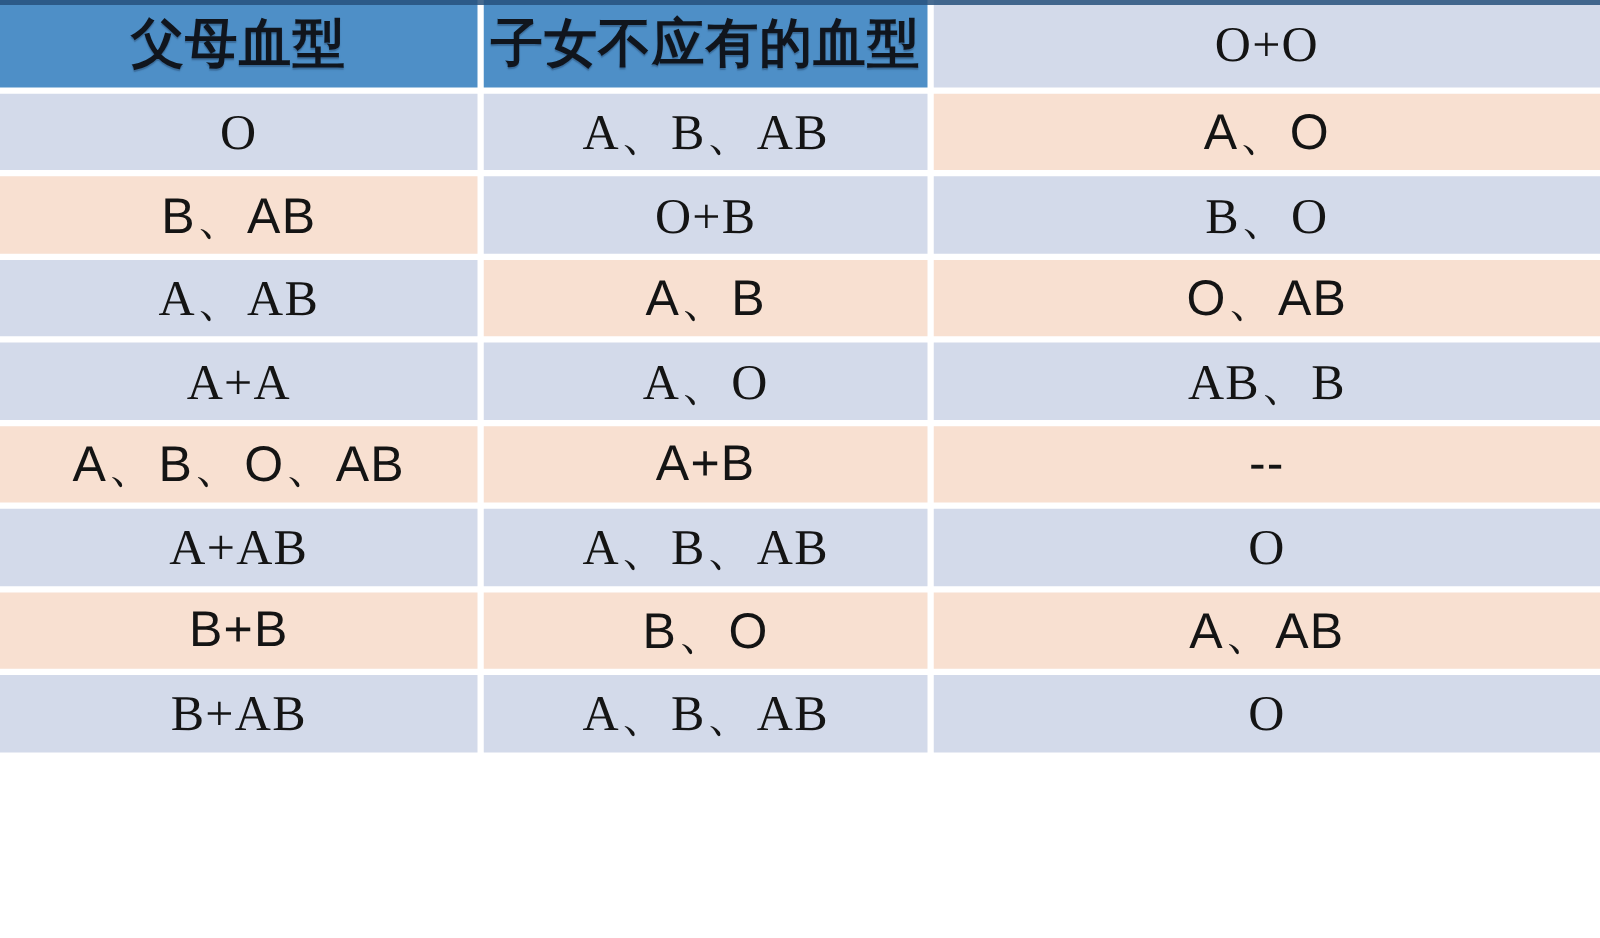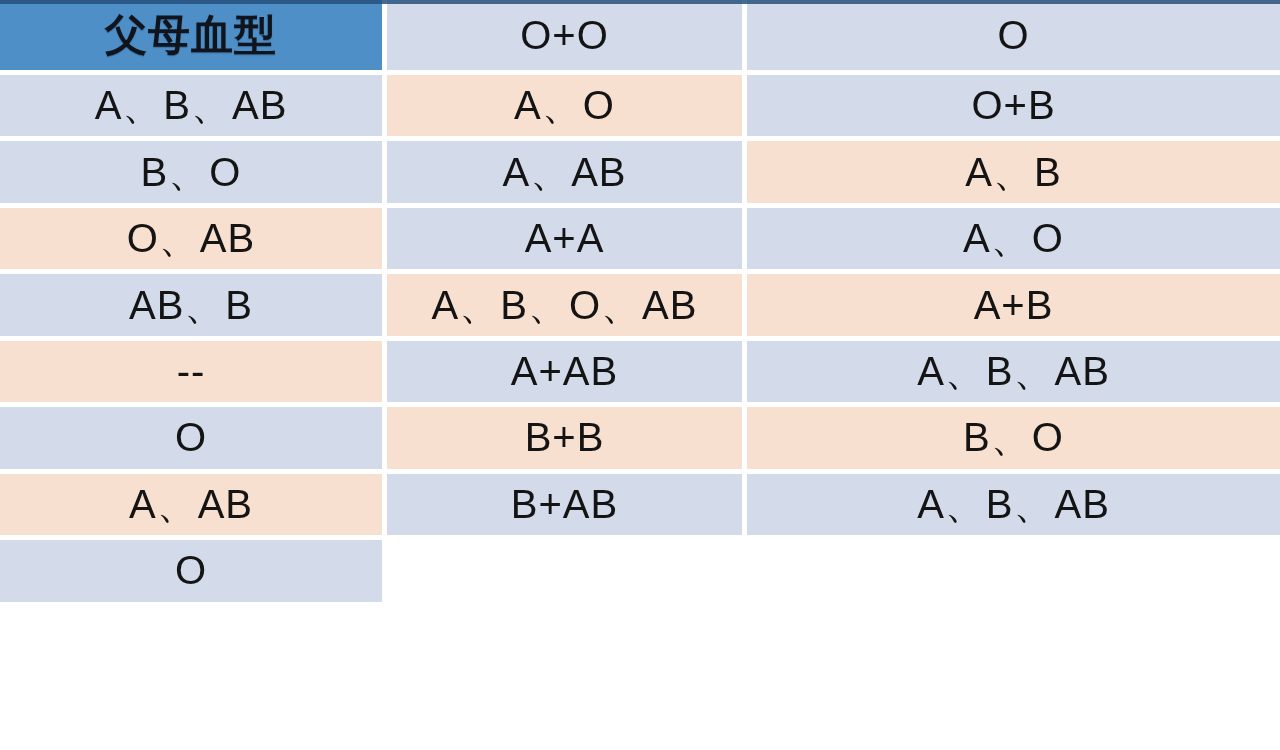--- a/index.html
+++ b/index.html
@@ -42,35 +42,37 @@
     letter-spacing: 1px;
     white-space: nowrap;
   }
   .th {
     background: var(--header-bg, #4e8fc7);
     font-weight: bold;
     font-size: 42px;
     color: var(--header-text, #10151d);
     text-shadow: 0 1px 1px rgba(20,40,70,0.35);
   }
-  .row-blue  { background: var(--row-blue, #d3daea); }
+  .row-blue  { background: var(--row-blue, #d3daea); font-family: Liberation Serif, serif; }
   .row-peach { background: var(--row-peach, #f8e0d1); }
 </style>
 </head>
 <body>
 
 <div class="page">
   <div class="top-edge"></div>
   <div class="grid" id="grid">
     <div class="cell th">父母血型</div>
+    <div class="cell th">子女不应有的血型</div>
 
   <div class="cell row-blue">O+O</div>
       <div class="cell row-blue">O</div>
       <div class="cell row-blue">A、B、AB</div>
       <div class="cell row-peach">A、O</div>
+      <div class="cell row-peach">B、AB</div>
       <div class="cell row-blue">O+B</div>
       <div class="cell row-blue">B、O</div>
       <div class="cell row-blue">A、AB</div>
       <div class="cell row-peach">A、B</div>
       <div class="cell row-peach">O、AB</div>
       <div class="cell row-blue">A+A</div>
       <div class="cell row-blue">A、O</div>
       <div class="cell row-blue">AB、B</div>
       <div class="cell row-peach">A、B、O、AB</div>
       <div class="cell row-peach">A+B</div>

